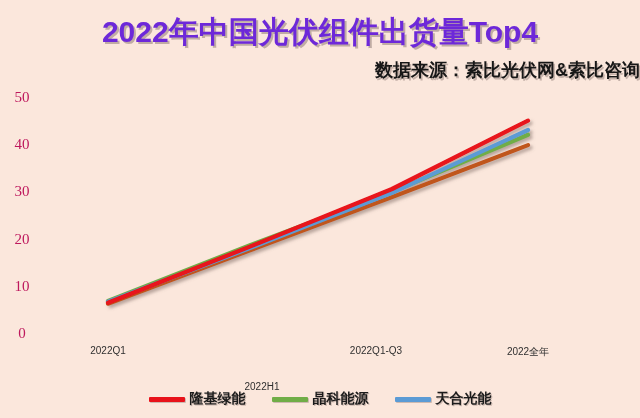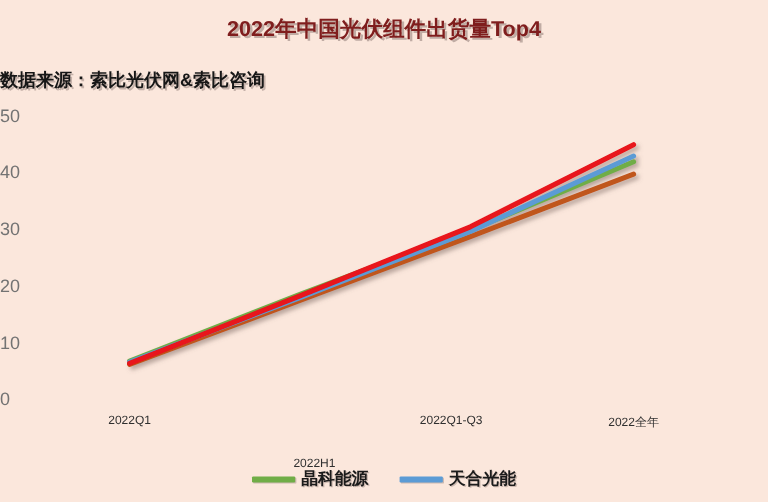--- a/index.html
+++ b/index.html
@@ -8,36 +8,37 @@
     background:#fbe7dc;
     font-family:"Liberation Sans","DejaVu Sans",sans-serif;
     overflow:hidden;
     position:relative;
   }
   #chart-root{position:absolute;inset:0;}
 
   .title{
     position:absolute;left:0;right:0;top:12px;
     text-align:center;
-    font-size:18px;font-weight:bold;color:#7f1d1d;
+    font-size:30px;font-weight:bold;color:#6d28d9;
     letter-spacing:0px;
     text-shadow:2px 2px 0 rgba(120,100,95,.45);
   }
   .subtitle{
     position:absolute;left:0;right:0;top:58px;
-    text-align:left;
-    font-size:15px;font-weight:bold;color:#171717;
+    text-align:right;
+    font-size:18px;font-weight:bold;color:#171717;
     text-shadow:1.5px 1.5px 0 rgba(120,100,95,.40);
   }
   .ytick{
     position:absolute;
     right:0;width:44px;
-    text-align:left;
-    font-size:15px;color:#737373;
+    text-align:center;
+    font-size:15px;color:#be185d;
     transform:translateY(-50%);
+    font-family:Liberation Serif, serif;
   }
   .ytick-wrap{position:absolute;left:0;top:80px;width:56px;height:260px;}
 
   .xtick{
     position:absolute;
     top:345px;
     font-size:10px;color:#2f2f2f;
     transform:translateX(-50%);
     white-space:nowrap;
   }
@@ -93,20 +94,24 @@
 
   <div id="xtick-wrap">
       <div class="xtick" style="left: 108px;">2022Q1</div>
       <div class="xtick" style="left: 262px; margin-top: 36px;">2022H1</div>
       <div class="xtick" style="left: 376px;">2022Q1-Q3</div>
       <div class="xtick" style="left: 528px;">2022全年</div>
     </div>
 
   <div class="legend" id="legend">
       <div class="legend-item">
+        <span class="legend-swatch" style="background: rgb(232, 18, 26);"></span>
+        <span class="legend-label">隆基绿能</span>
+      </div>
+      <div class="legend-item">
         <span class="legend-swatch" style="background: rgb(112, 173, 71);"></span>
         <span class="legend-label">晶科能源</span>
       </div>
       <div class="legend-item">
         <span class="legend-swatch" style="background: rgb(91, 155, 213);"></span>
         <span class="legend-label">天合光能</span>
       </div>
     </div>
 
 </div>

